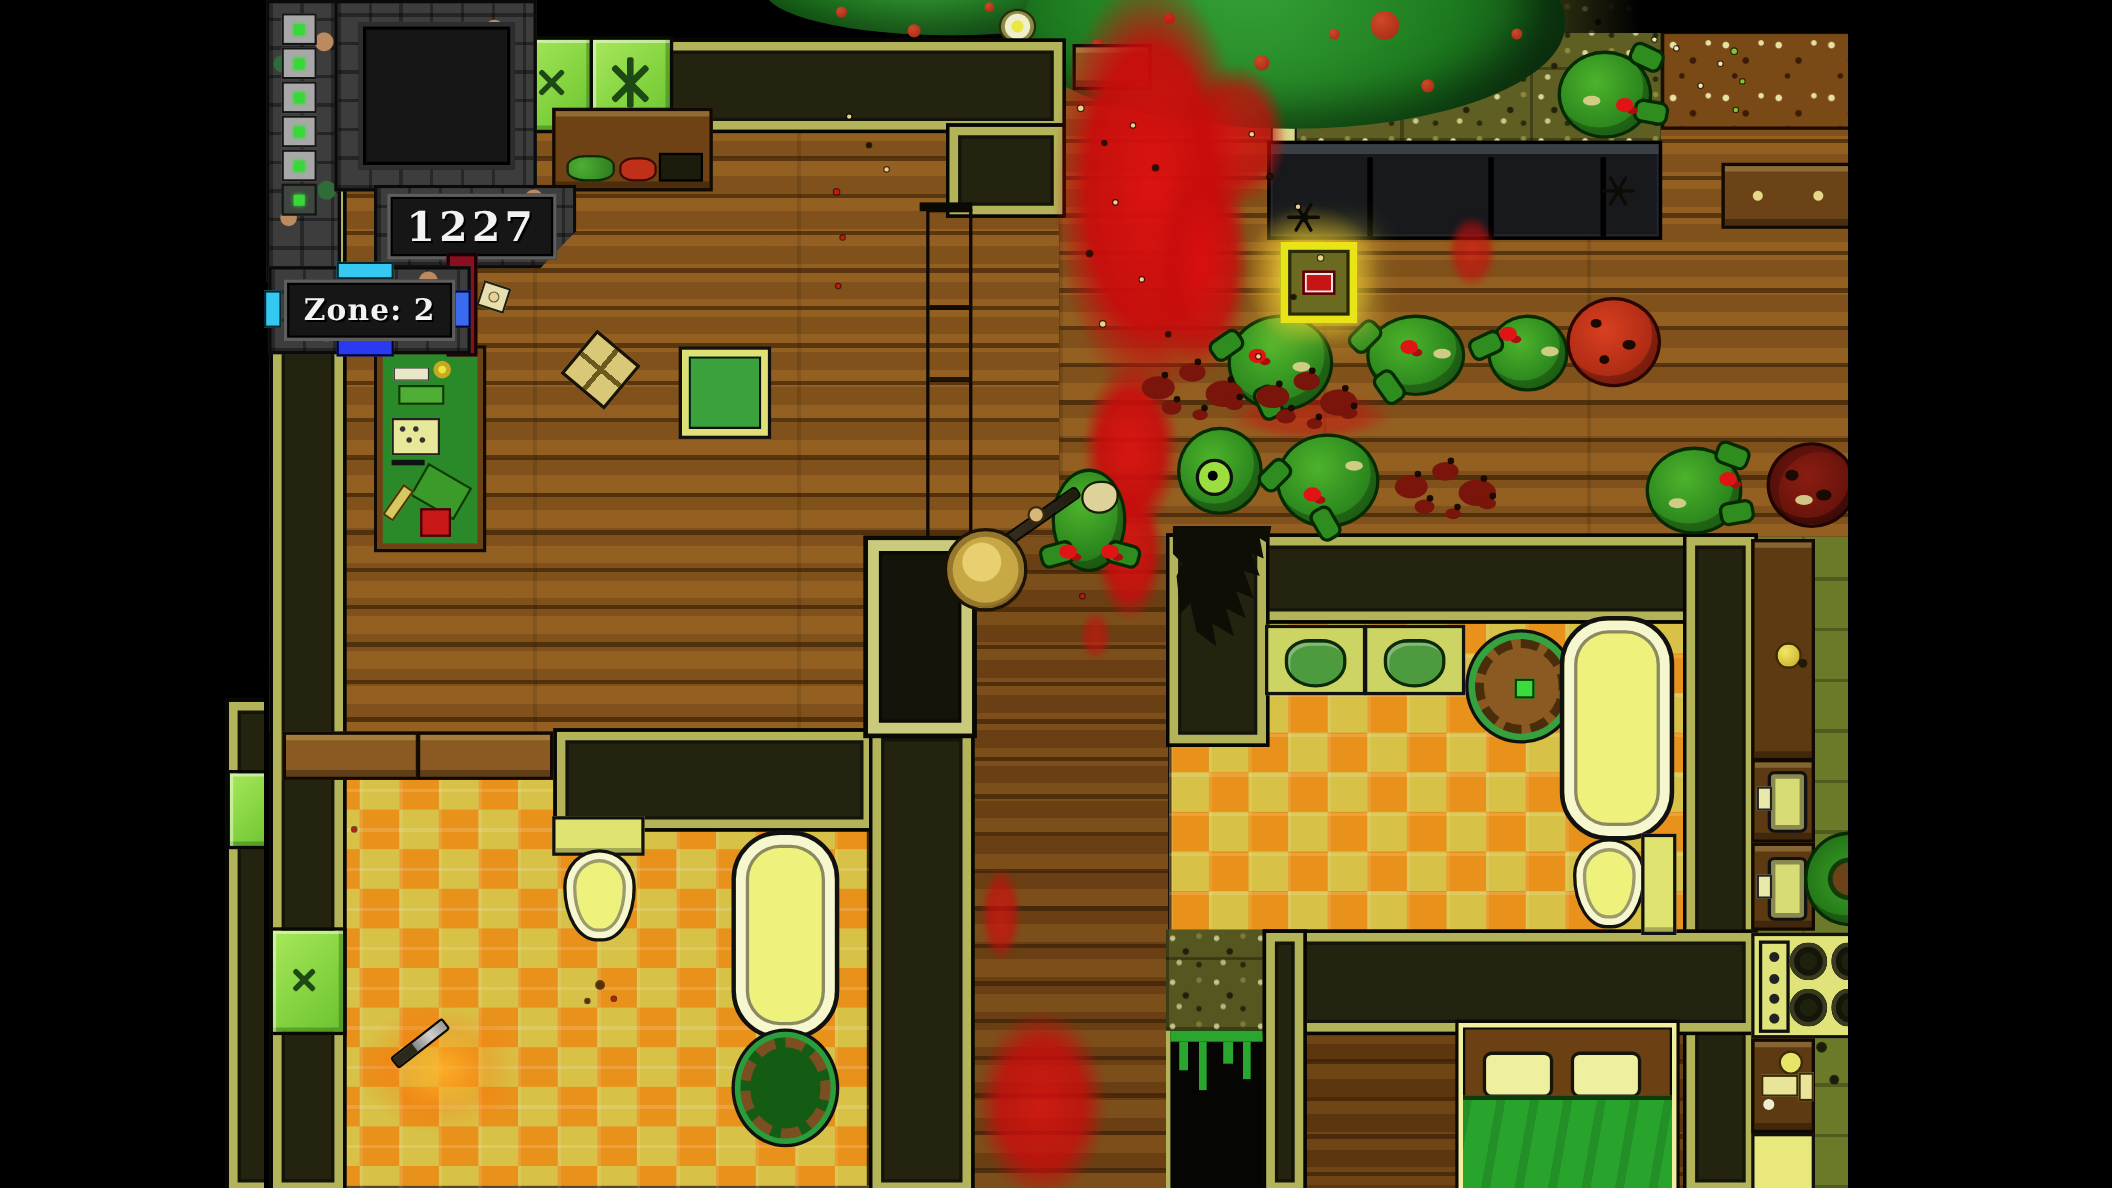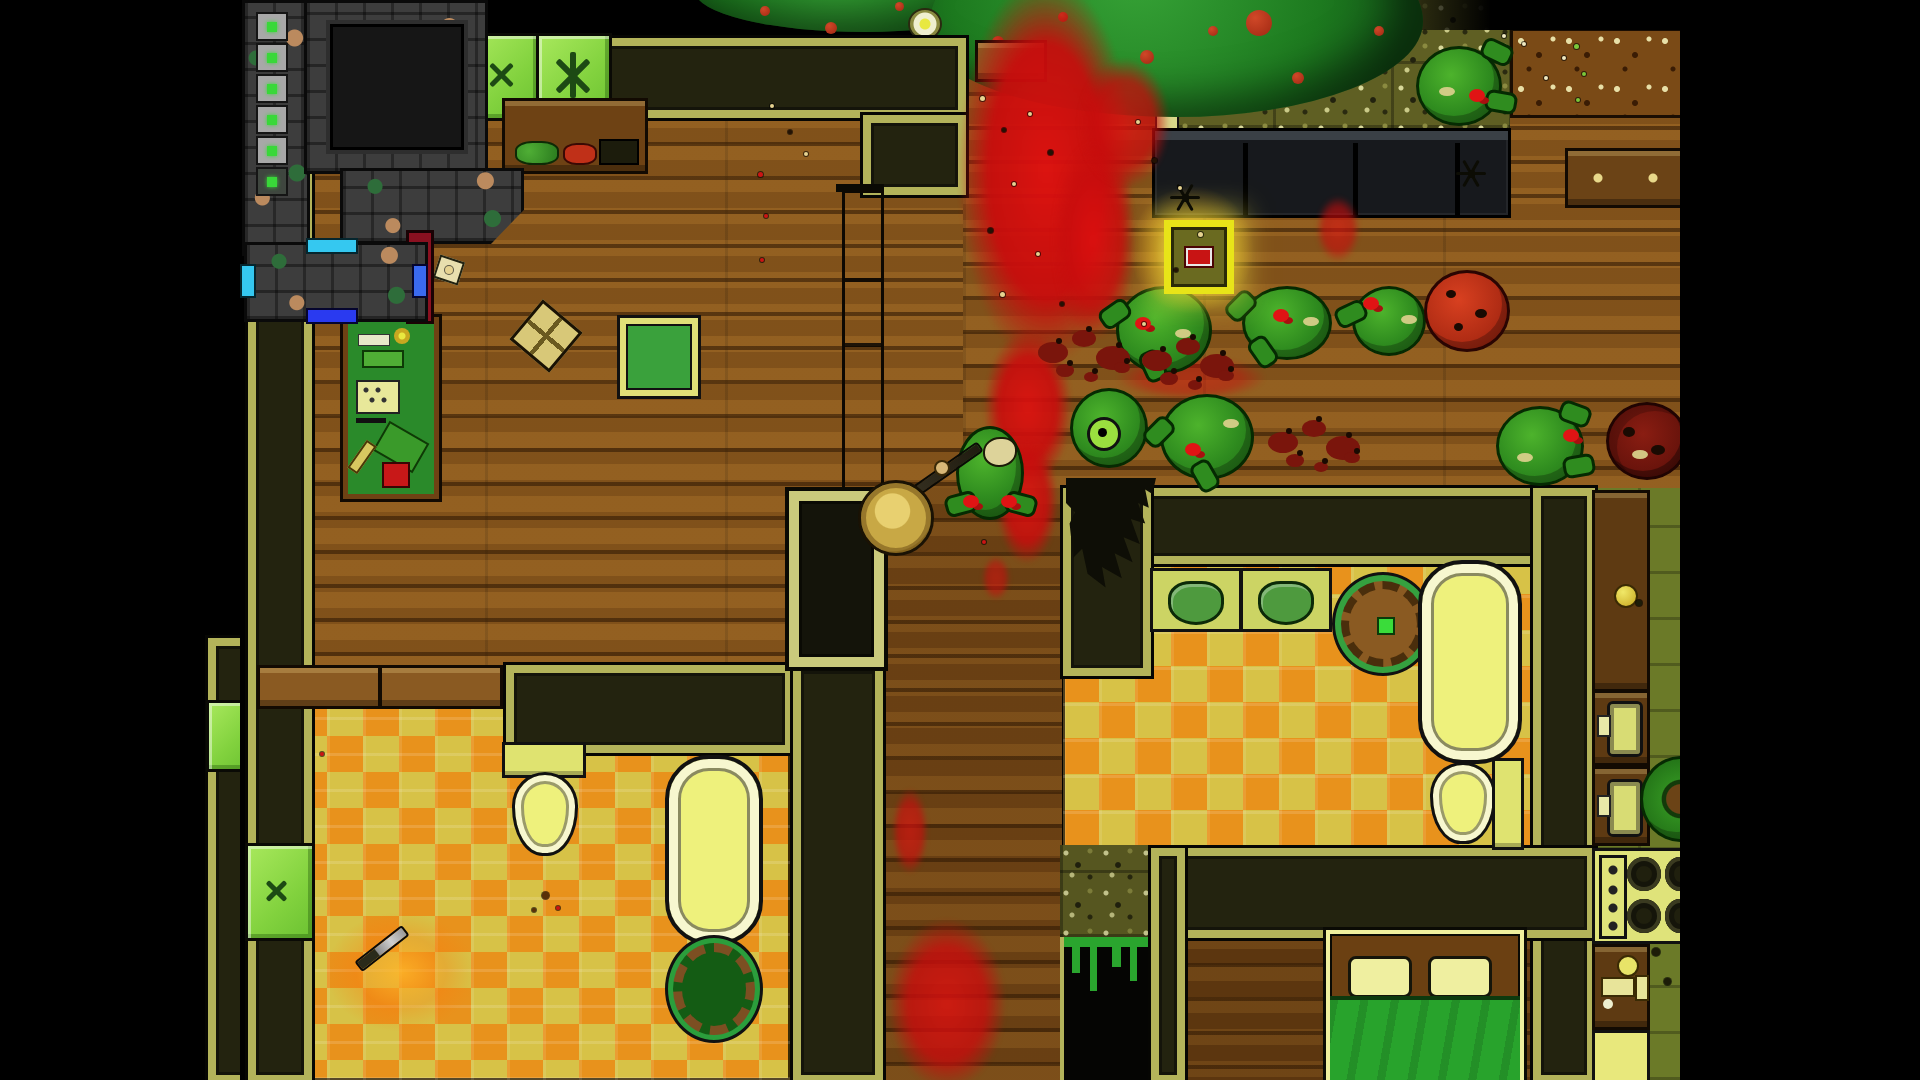--- a/index.html
+++ b/index.html
@@ -470,21 +470,27 @@
         <div class="ledcell">
           <div class="leddot"></div>
         </div>
         <div class="ledcell dim">
           <div class="leddot"></div>
         </div>
       </div>
     <div class="abs hudstone" style="left:64px;top:0;width:178px;height:168px;"></div>
     <div class="abs" style="left:86px;top:20px;width:134px;height:126px;background:#161616;border:4px solid #2e2e2e;box-shadow:inset 0 0 0 3px #000;"></div>
     <div class="abs hudstone" style="left:100px;top:168px;width:178px;height:70px;clip-path:polygon(0 0,100% 0,100% 55%,82% 100%,0 100%);"></div>
+    <div class="abs plate" style="left:112px;top:176px;width:148px;height:54px;">
+      <span id="scoretext">1227</span>
+    </div>
     <div class="abs" style="left:166px;top:230px;width:22px;height:88px;background:#8a1020;border:3px solid #1a0204;"></div>
     <div class="abs hudstone" style="left:4px;top:242px;width:178px;height:74px;"></div>
     <div class="abs" style="left:66px;top:238px;width:48px;height:12px;background:#35c8f0;border:2px solid #05262e;"></div>
     <div class="abs" style="left:66px;top:308px;width:48px;height:12px;background:#2a3af0;border:2px solid #05052e;"></div>
     <div class="abs" style="left:0px;top:264px;width:12px;height:30px;background:#35c8f0;border:2px solid #05262e;"></div>
     <div class="abs" style="left:172px;top:264px;width:12px;height:30px;background:#3a6af0;border:2px solid #05052e;"></div>
+    <div class="abs plate" style="left:18px;top:254px;width:150px;height:50px;">
+      <span id="zonetext">Zone: 2</span>
+    </div>
 
   </div>
 </div>
 
 </body></html>

